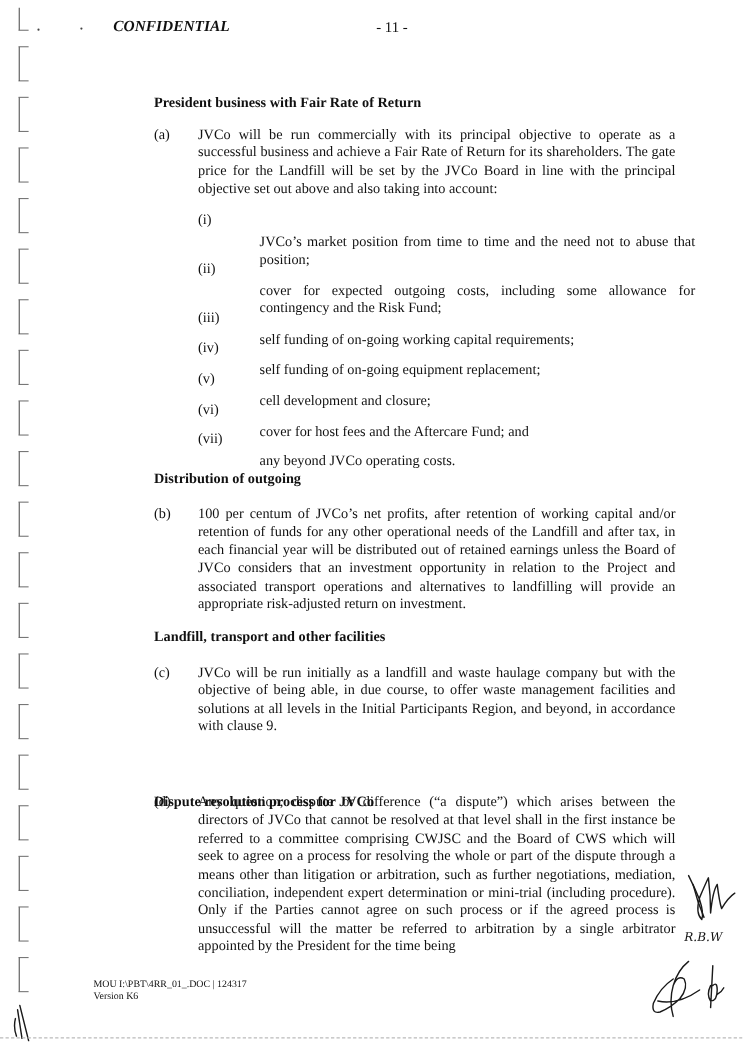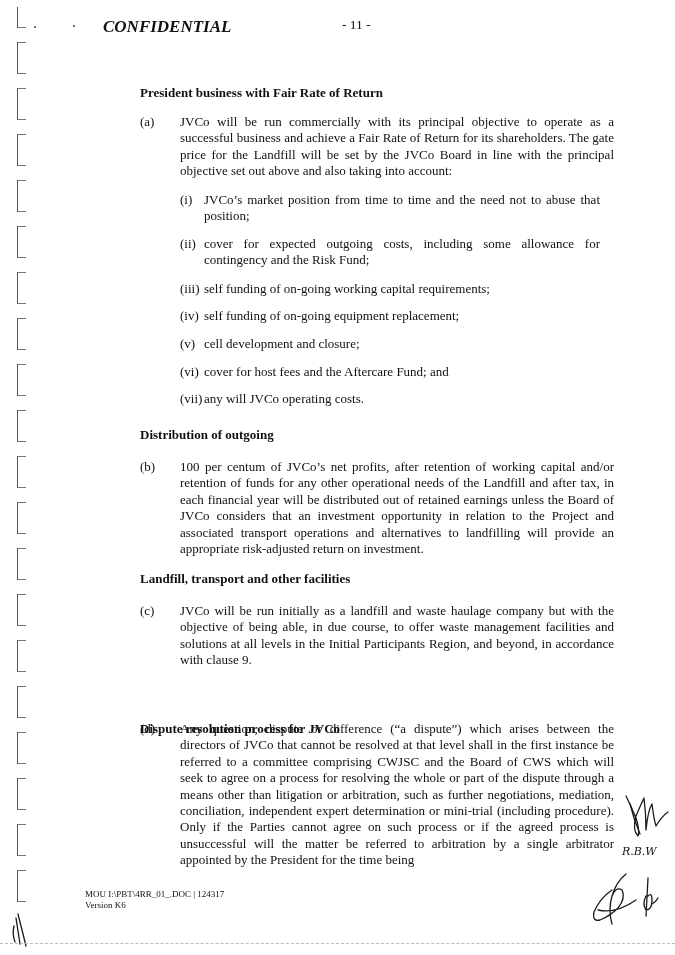--- a/index.html
+++ b/index.html
@@ -2,30 +2,30 @@
 <html><head>
 <meta charset="utf-8">
 <style>
   html, body { margin: 0; padding: 0; }
   body {
     width: 675px; height: 955px; position: relative; overflow: hidden;
     background: #ffffff; color: #111111;
     font-family: "Liberation Serif", "DejaVu Serif", serif;
   }
   .abs { position: absolute; }
-  .header-conf { left: 103px; top: 17px; font-size: 17px; font-weight: bold; font-style: italic; }
+  .header-conf { left: 103px; top: 17px; font-size: 14px; font-weight: bold; font-style: italic; }
   .header-page { left: 342px; top: 17px; font-size: 13.5px; }
   .dot { width: 2px; height: 2px; background: #444; border-radius: 1px; }
   .heading { left: 140px; font-size: 13px; font-weight: bold; }
   .label { font-size: 13px; }
   .para { font-size: 13px; line-height: 16.4px; text-align: justify; text-align-last: left; }
   .lbl-a { left: 140px; }
   .txt-a { left: 180px; width: 434px; }
   .lbl-i { left: 180px; }
-  .txt-i { left: 204px; width: 396px; }
+  .txt-i { left: 236px; width: 396px; margin-top: 20px; }
   .footer { left: 85px; top: 889px; font-size: 9px; line-height: 11px; }
   .bracket {
     position: absolute; left: 17px; width: 8px; height: 30px;
     border-left: 1.5px solid #555; border-top: 1px solid #777; border-bottom: 1px solid #777;
   }
   .scanline { position: absolute; left: 0; top: 943px; width: 675px; height: 0; border-top: 1px dashed #bbb; }
   svg.sig { position: absolute; overflow: visible; }
   svg.sig path { fill: none; stroke: #1a1a1a; stroke-width: 1.3; stroke-linecap: round; stroke-linejoin: round; }
 </style>
 </head>
@@ -78,21 +78,21 @@
 <div class="abs label lbl-i" style="top:308px;">(iv)</div>
 <div class="abs para txt-i" style="top:308px;">self funding of on-going equipment replacement;</div>
 
 <div class="abs label lbl-i" style="top:336px;">(v)</div>
 <div class="abs para txt-i" style="top:336px;">cell development and closure;</div>
 
 <div class="abs label lbl-i" style="top:364px;">(vi)</div>
 <div class="abs para txt-i" style="top:364px;">cover for host fees and the Aftercare Fund; and</div>
 
 <div class="abs label lbl-i" style="top:391px;">(vii)</div>
-<div class="abs para txt-i" style="top:391px;">any will JVCo operating costs.</div>
+<div class="abs para txt-i" style="top:391px;">any beyond JVCo operating costs.</div>
 
 <div class="abs heading" style="top:427px;">Distribution of outgoing</div>
 <div class="abs label lbl-a" style="top:459px;">(b)</div>
 <div class="abs para txt-a" style="top:459px;">100 per centum of JVCo’s net profits, after retention of working capital and/or retention of funds for any other operational needs of the Landfill and after tax, in each financial year will be distributed out of retained earnings unless the Board of JVCo considers that an investment opportunity in relation to the Project and associated transport operations and alternatives to landfilling will provide an appropriate risk-adjusted return on investment.</div>
 
 <div class="abs heading" style="top:571px;">Landfill, transport and other facilities</div>
 <div class="abs label lbl-a" style="top:603px;">(c)</div>
 <div class="abs para txt-a" style="top:603px;">JVCo will be run initially as a landfill and waste haulage company but with the objective of being able, in due course, to offer waste management facilities and solutions at all levels in the Initial Participants Region, and beyond, in accordance with clause 9.</div>
 
 <div class="abs heading" style="top:689px;margin-top:32px;">Dispute resolution process for JVCo</div>

